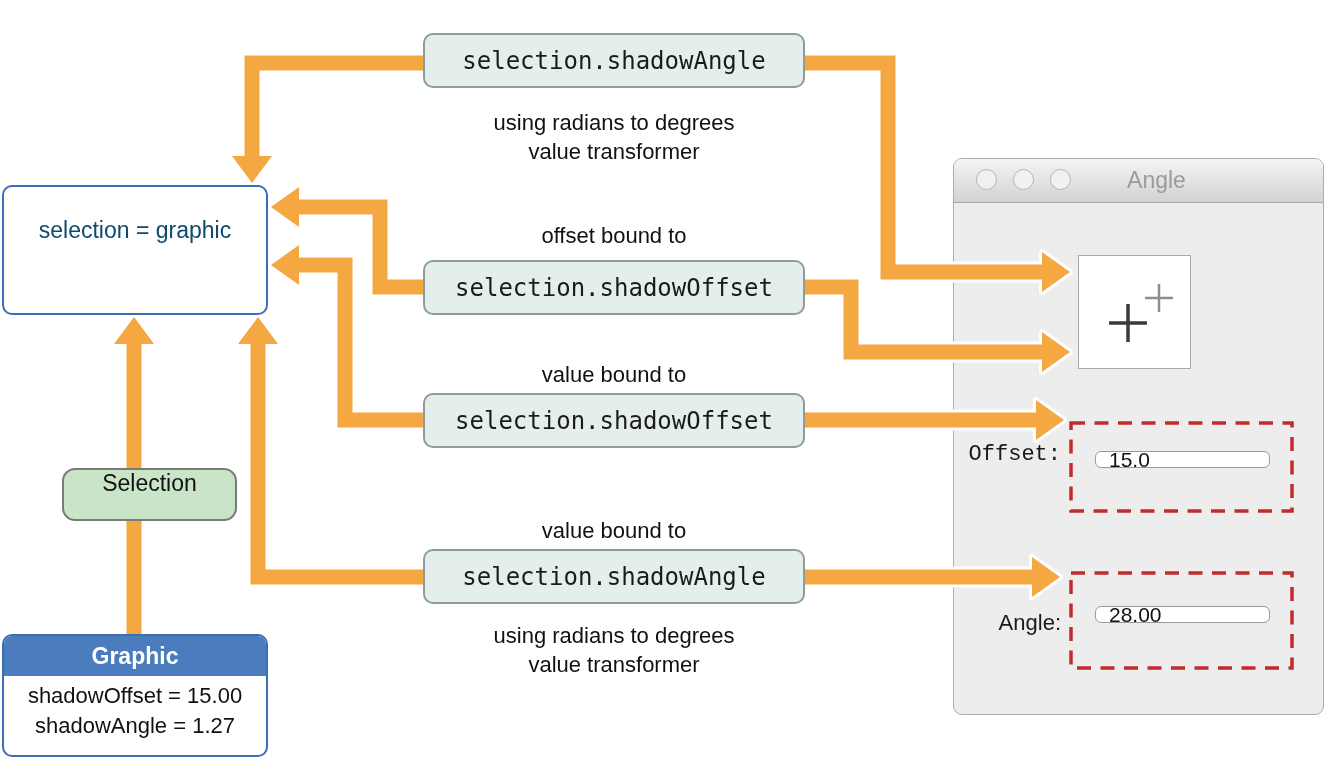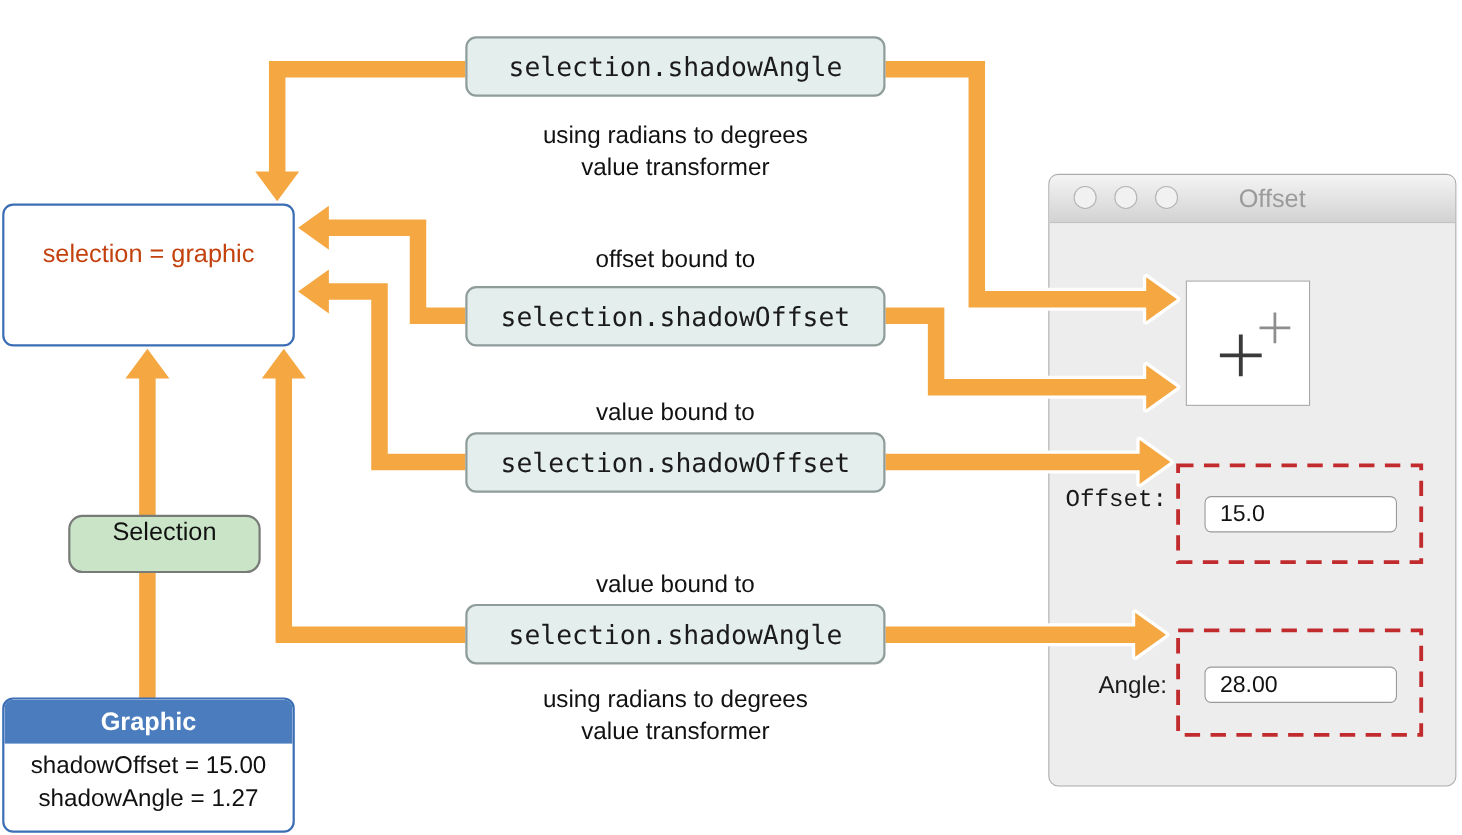--- a/index.html
+++ b/index.html
@@ -41,21 +41,21 @@
   .shadow-well{
     position:absolute;left:124px;top:96px;width:113px;height:114px;
     background:#fff;border:1px solid #A8A8A8;box-sizing:border-box;
   }
   .field-label{
     position:absolute;width:100px;text-align:right;font-size:22px;color:#1A1A1A;line-height:26px;
   }
   .offset-label{left:7px;top:283px;font-family:Liberation Mono, monospace;}
   .angle-label{left:7px;top:451px;}
   .text-field{
-    position:absolute;left:141px;width:175px;height:33px;box-sizing:border-box;
+    position:absolute;left:141px;width:175px;height:17px;box-sizing:border-box;
     background:#fff;border:1.5px solid #9A9A9A;border-radius:6px;
     font-family:"Liberation Sans", sans-serif;font-size:21px;color:#111;
     padding:0 0 0 13px;outline:none;
   }
   .offset-field{top:292px;}
   .angle-field{top:447px;}
   
   .overlay{position:absolute;left:0;top:0;z-index:5;pointer-events:none;}
   .wline{stroke:#fff;stroke-width:21;fill:none;}
   .oline{stroke:var(--orange);stroke-width:15;fill:none;}
@@ -69,21 +69,21 @@
   .entity{
     width:266px;background:#fff;border:2px solid var(--blue-border);border-radius:10px;
     overflow:hidden;
   }
   .entity-header{
     height:40px;background:var(--blue-header);color:#fff;font-weight:bold;font-size:23px;
     display:flex;align-items:center;justify-content:center;
   }
   .controller-node{left:2px;top:185px;height:130px;}
   .controller-body{height:86px;display:flex;align-items:center;justify-content:center;
-    font-size:23px;color:#c2410c;}
+    font-size:23px;color:#0c4a6e;}
   .graphic-node{left:2px;top:634px;height:123px;}
   .graphic-body{padding-top:5px;text-align:center;font-size:22px;line-height:30px;color:#111;}
   .selection-node{
     left:62px;top:468px;width:175px;height:53px;
     background:var(--green-fill);border:2px solid var(--green-border);border-radius:13px;
     display:flex;align-items:flex-start;justify-content:center;font-size:23px;color:#111;
   }
   .binding-node{
     left:423px;width:382px;height:55px;
     background:var(--binding-fill);border:2px solid var(--binding-border);border-radius:10px;
@@ -101,21 +101,21 @@
 </head>
 <body>
 
 <div class="canvas">
 
   <div class="mac-window">
     <div class="titlebar">
       <span class="tl-btn tl-close"></span>
       <span class="tl-btn tl-min"></span>
       <span class="tl-btn tl-zoom"></span>
-      <div class="win-title">Offset</div>
+      <div class="win-title">Angle</div>
     </div>
 
     <div class="shadow-well">
       <svg width="111" height="112" viewBox="0 0 111 112">
         <g>
           <line class="well-cross-big" x1="30" y1="67" x2="68" y2="67"></line>
           <line class="well-cross-big" x1="49" y1="48" x2="49" y2="86"></line>
         </g>
         <g>
           <line class="well-cross-small" x1="66" y1="42" x2="94" y2="42"></line>

